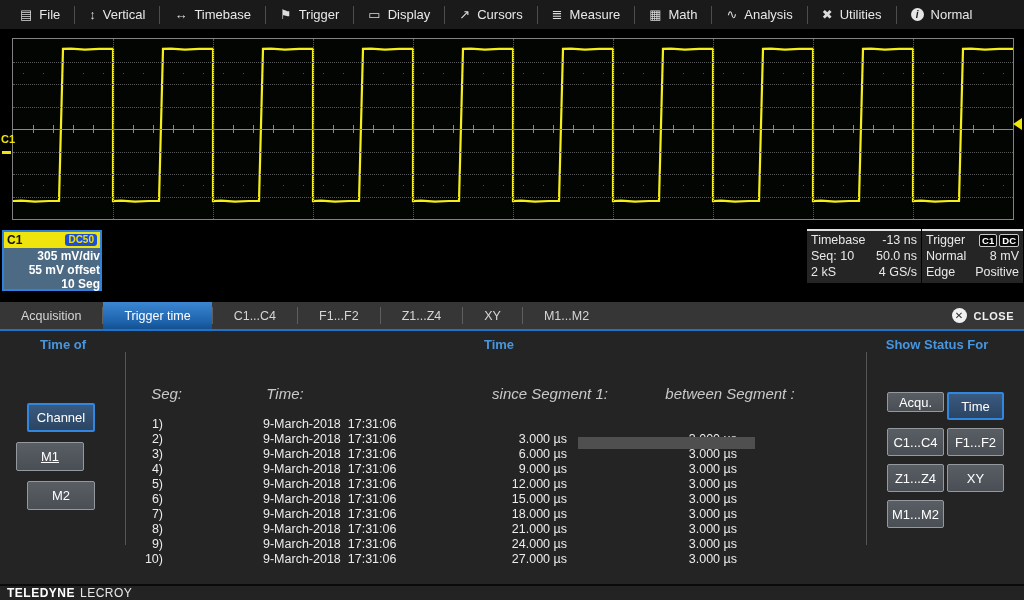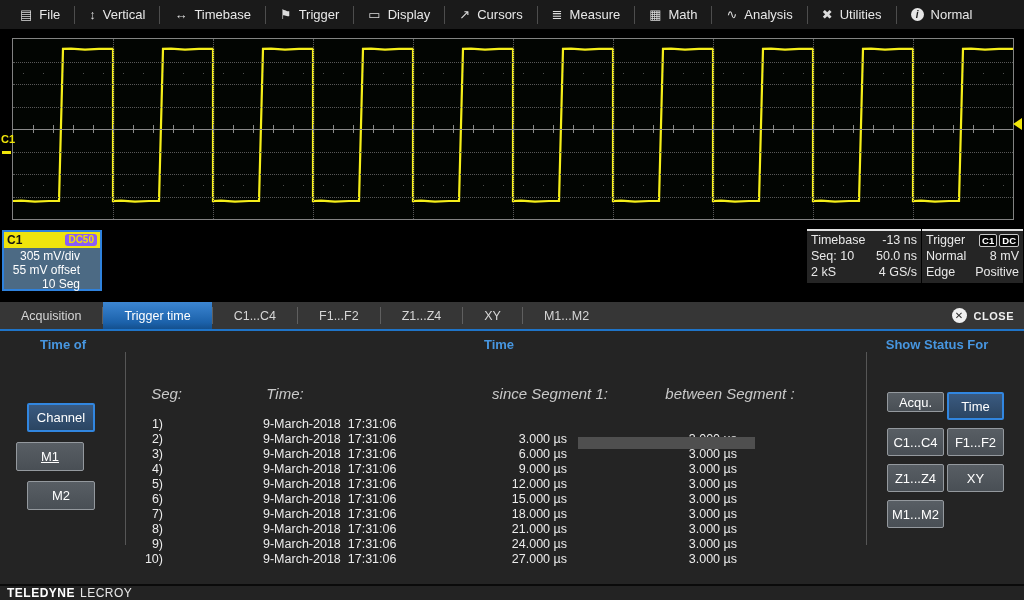--- a/index.html
+++ b/index.html
@@ -31,22 +31,22 @@
   .ch-label{position:absolute;left:1px;top:103px;color:#f0e50a;font-size:11px;font-weight:bold;}
   .ch-dash{position:absolute;left:2px;top:121px;width:9px;height:3px;background:#f0e50a;}
   .trig-arrow{position:absolute;left:1013px;top:88px;width:0;height:0;
               border-top:6px solid transparent;border-bottom:6px solid transparent;border-right:9px solid #f0e50a;}
 
   
   .c1-box{position:absolute;left:2px;top:200px;width:100px;height:61px;border:2px solid #2f82dd;
           box-sizing:border-box;background:#4c6a84;}
   .c1-head{height:16px;background:#efe40c;display:flex;align-items:center;justify-content:space-between;padding:0 3px;}
   .c1-name{font-size:12px;font-weight:bold;color:#111;}
-  .c1-badge{background:#8b5cf6;color:#f0e000;font-size:10px;font-weight:bold;padding:0 3px;border-radius:3px;line-height:12px;}
-  .c1-body{padding:1px 20px 0 0;}
+  .c1-badge{background:#1d4ed8;color:#f0e000;font-size:10px;font-weight:bold;padding:0 3px;border-radius:3px;line-height:12px;}
+  .c1-body{padding:1px 0 0 0;font-weight:bold;}
   .c1-line{text-align:right;color:#fff;font-size:12px;line-height:14px;}
 
   .info-box{position:absolute;top:199px;height:54px;background:#252525;border-top:2px solid #e2e2e2;
             box-sizing:border-box;color:#e8e8e8;font-size:12.5px;padding:1px 4px;}
   .info-box .row{display:flex;justify-content:space-between;line-height:16px;}
   .tb-box{left:807px;width:114px;}
   .trg-box{left:922px;width:101px;}
   .badges{display:flex;gap:2px;align-items:center;}
   .mini-badge{background:#060606;border:1px solid #c8c8c8;color:#fff;font-size:9.5px;font-weight:bold;
               padding:0 2px;border-radius:2px;line-height:11px;}

